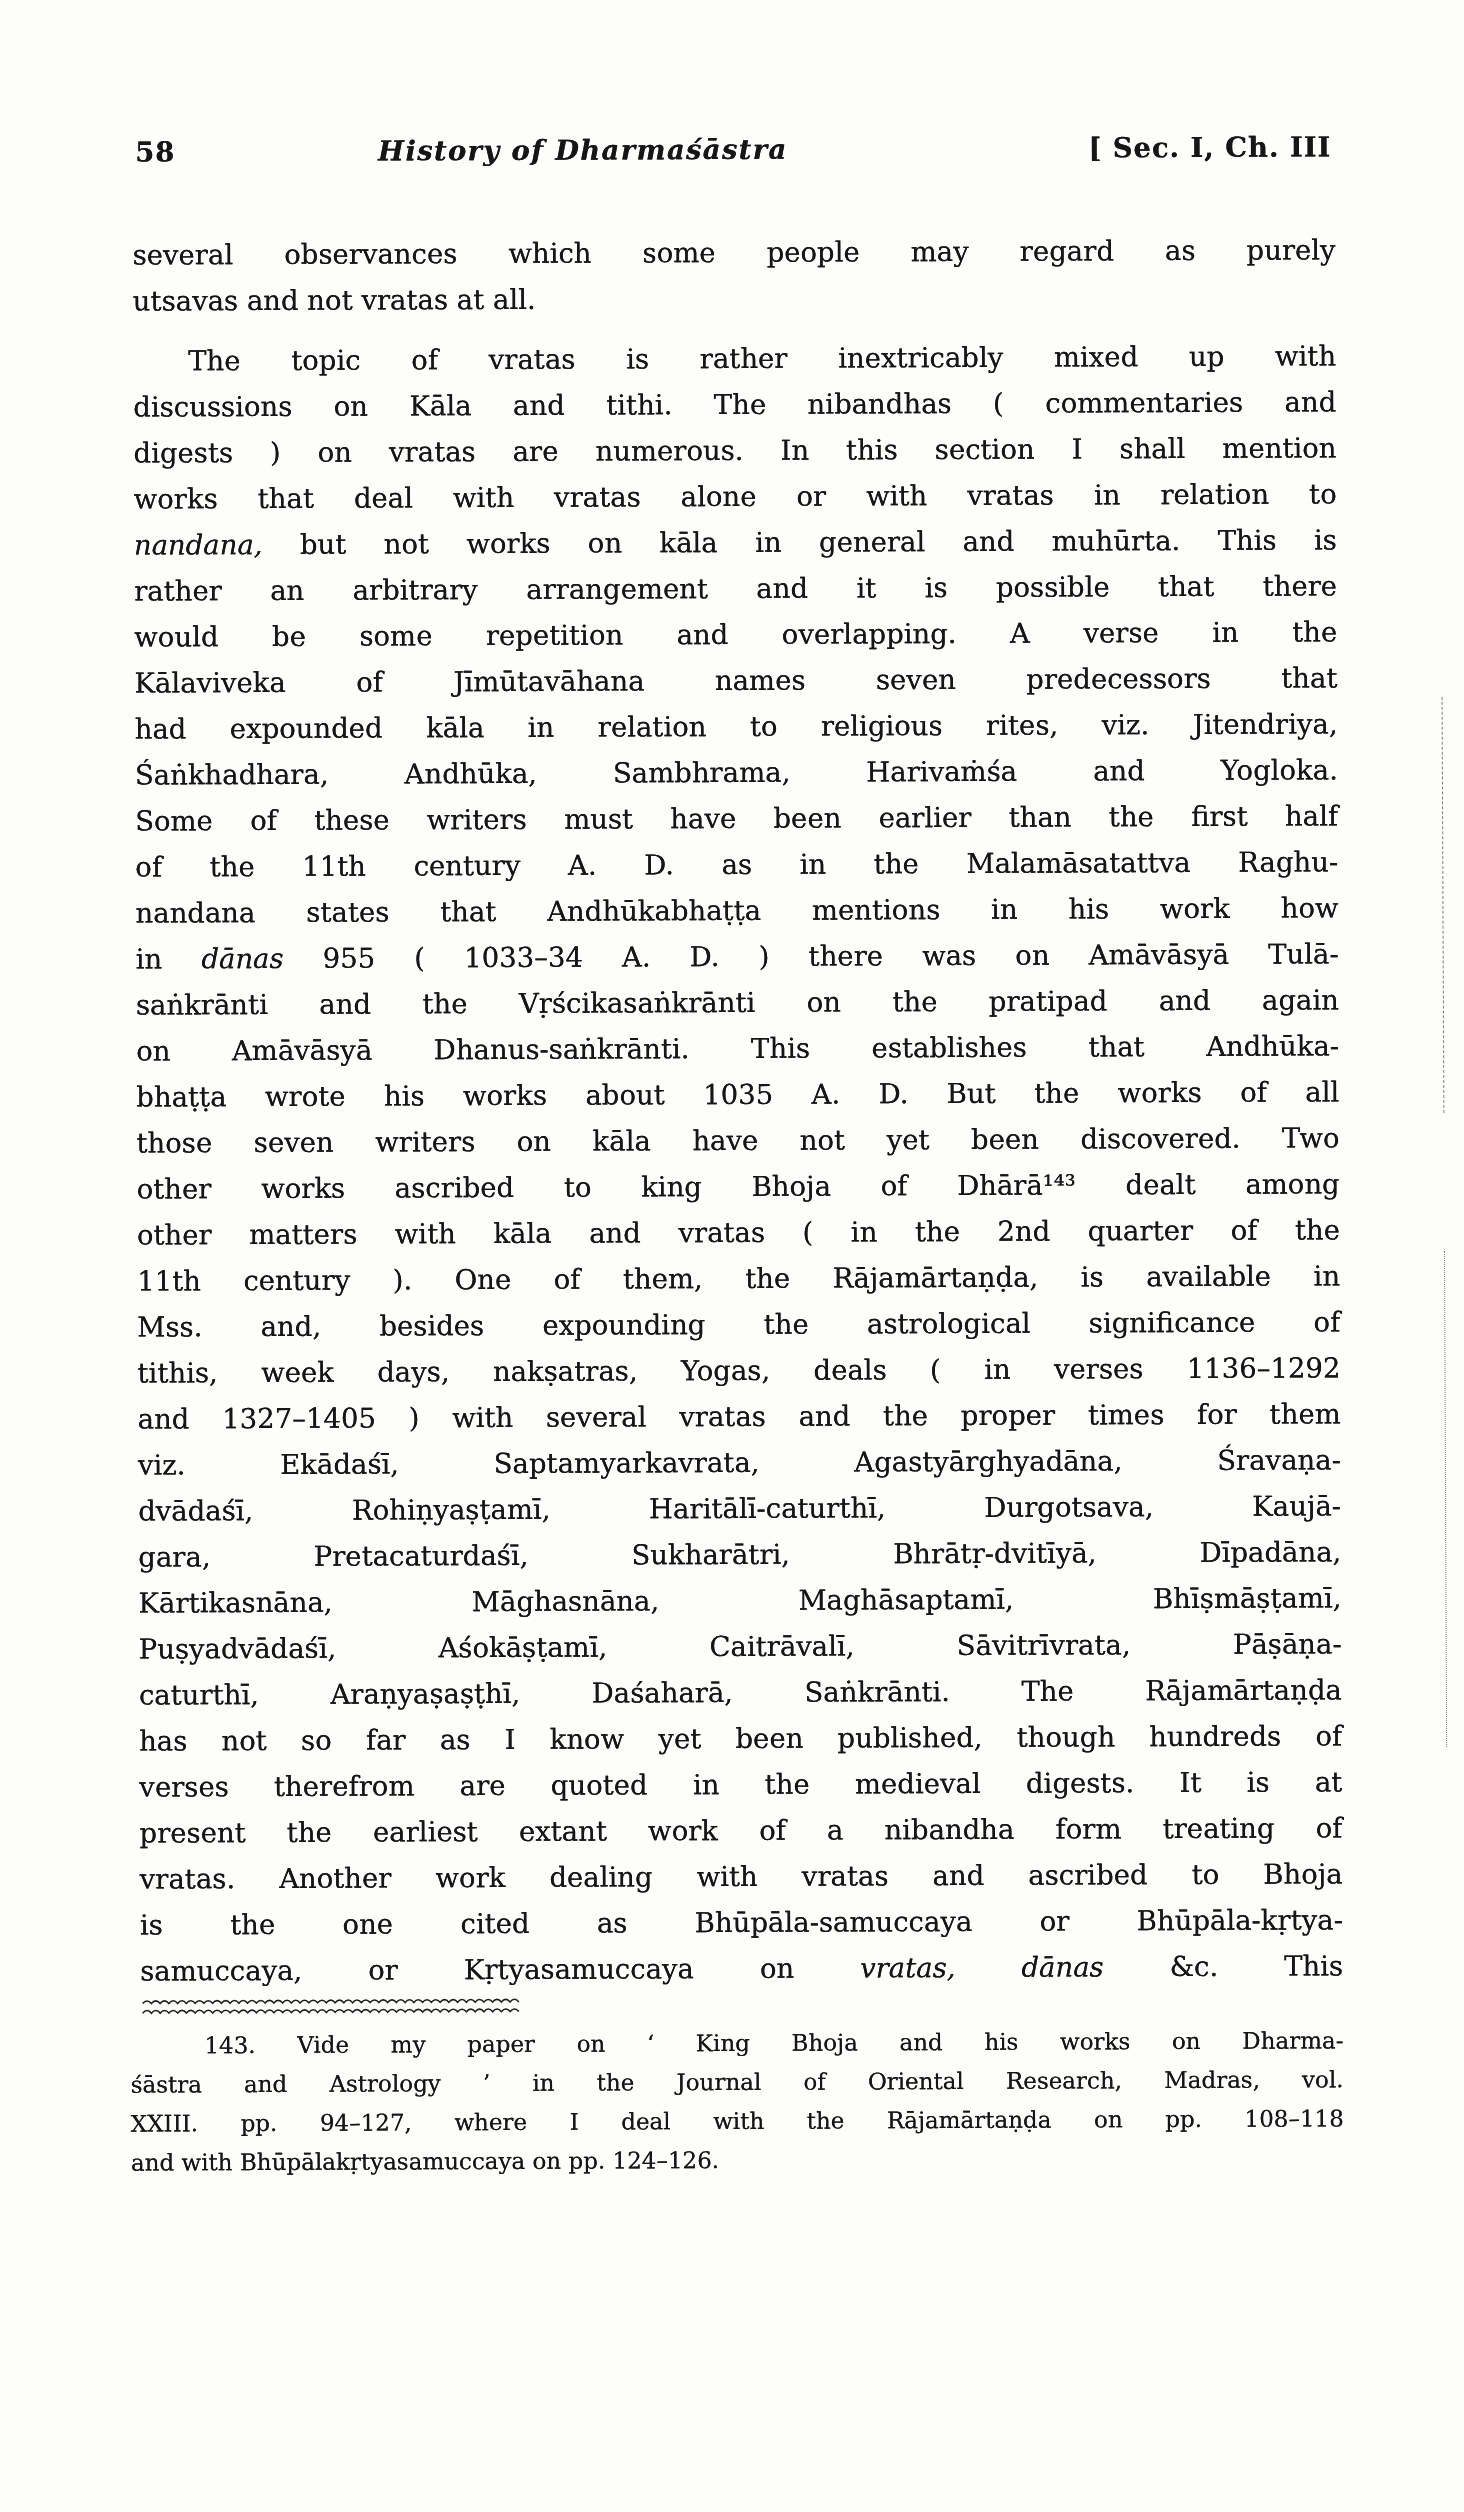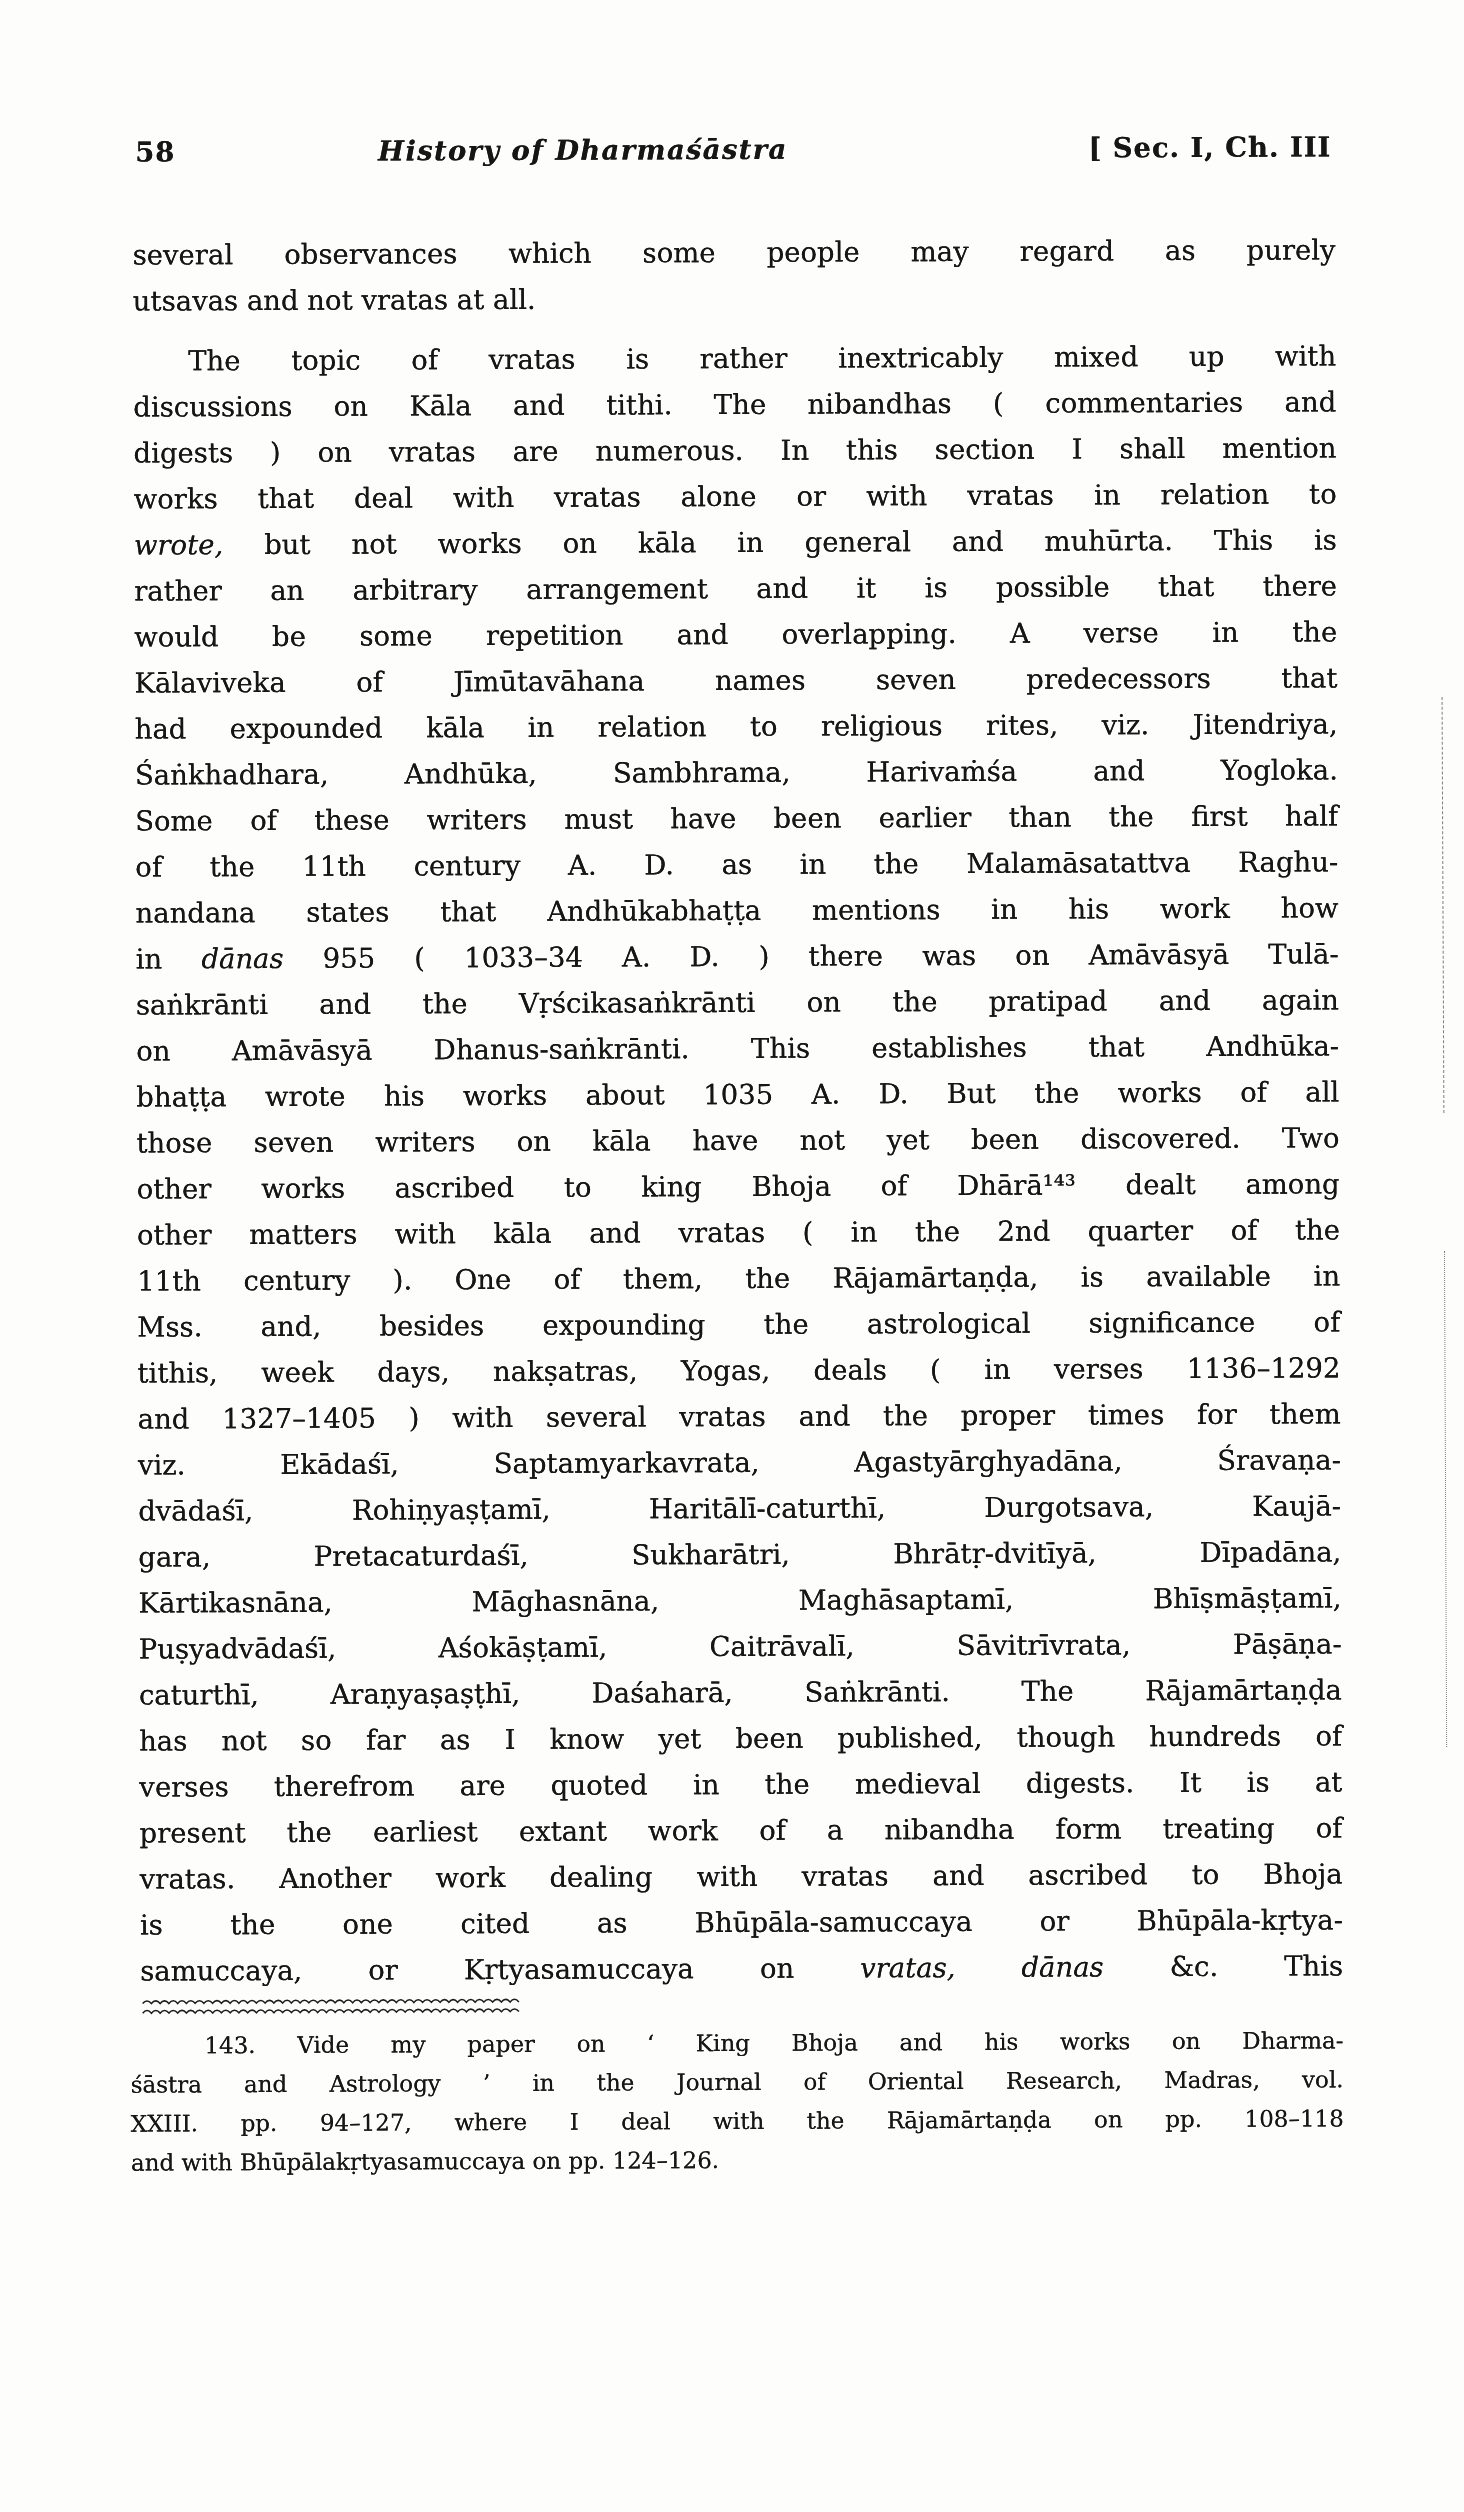--- a/index.html
+++ b/index.html
@@ -78,21 +78,21 @@
     <div class="body-block">
       <div class="para">
           <div class="line"><span>several observances which some people may regard as purely</span></div>
           <div class="line nostretch"><span>utsavas and not vratas at all.</span></div>
         </div>
       <div class="para">
           <div class="line indent"><span>The topic of vratas is rather inextricably mixed up with</span></div>
           <div class="line"><span>discussions on Kāla and tithi.  The nibandhas ( commentaries and</span></div>
           <div class="line"><span>digests ) on vratas are numerous.  In this section I shall mention</span></div>
           <div class="line"><span>works that deal with vratas alone or with vratas in relation to</span></div>
-          <div class="line"><span class="it">wrote,</span><span> but not works on kāla in general and muhūrta.  This is</span></div>
+          <div class="line"><span class="it">nandana,</span><span> but not works on kāla in general and muhūrta.  This is</span></div>
           <div class="line"><span>rather an arbitrary arrangement and it is possible that there</span></div>
           <div class="line"><span>would be some repetition and overlapping.  A verse in the</span></div>
           <div class="line"><span>Kālaviveka of Jīmūtavāhana names seven predecessors that</span></div>
           <div class="line"><span>had expounded kāla in relation to religious rites, viz. Jitendriya,</span></div>
           <div class="line"><span>Śaṅkhadhara, Andhūka, Sambhrama, Harivaṁśa and Yogloka.</span></div>
           <div class="line"><span>Some of these writers must have been earlier than the first half</span></div>
           <div class="line"><span>of the 11th century A. D. as in the Malamāsatattva Raghu-</span></div>
           <div class="line"><span>nandana states that Andhūkabhaṭṭa mentions in his work how</span></div>
           <div class="line"><span>in </span><span class="it">dānas</span><span> 955 ( 1033–34 A. D. )  there was on Amāvāsyā Tulā-</span></div>
           <div class="line"><span>saṅkrānti and the Vṛścikasaṅkrānti on the pratipad and again</span></div>

